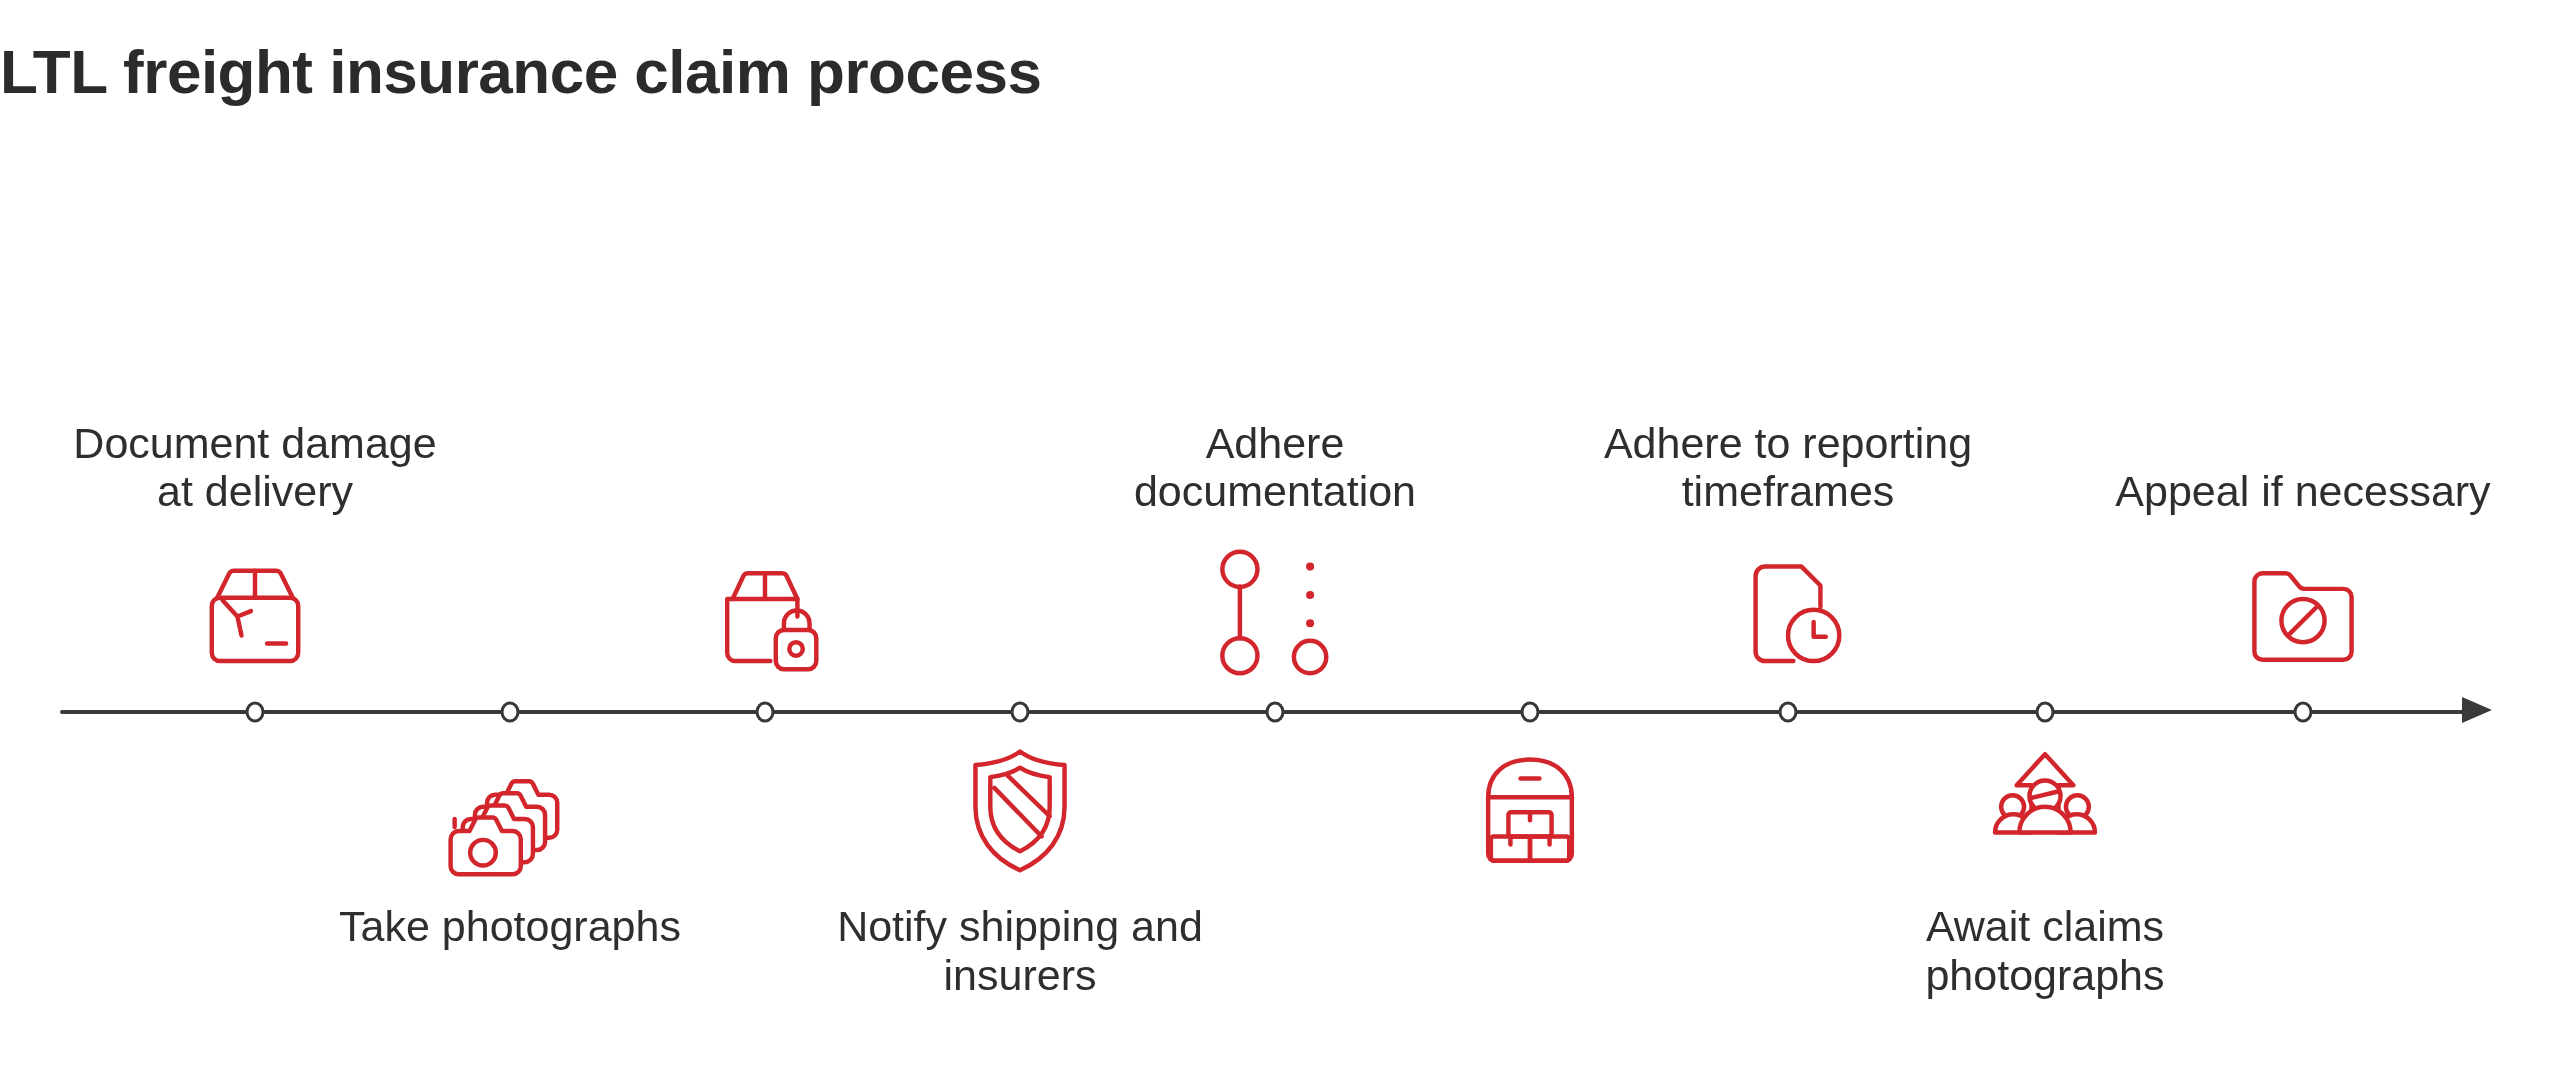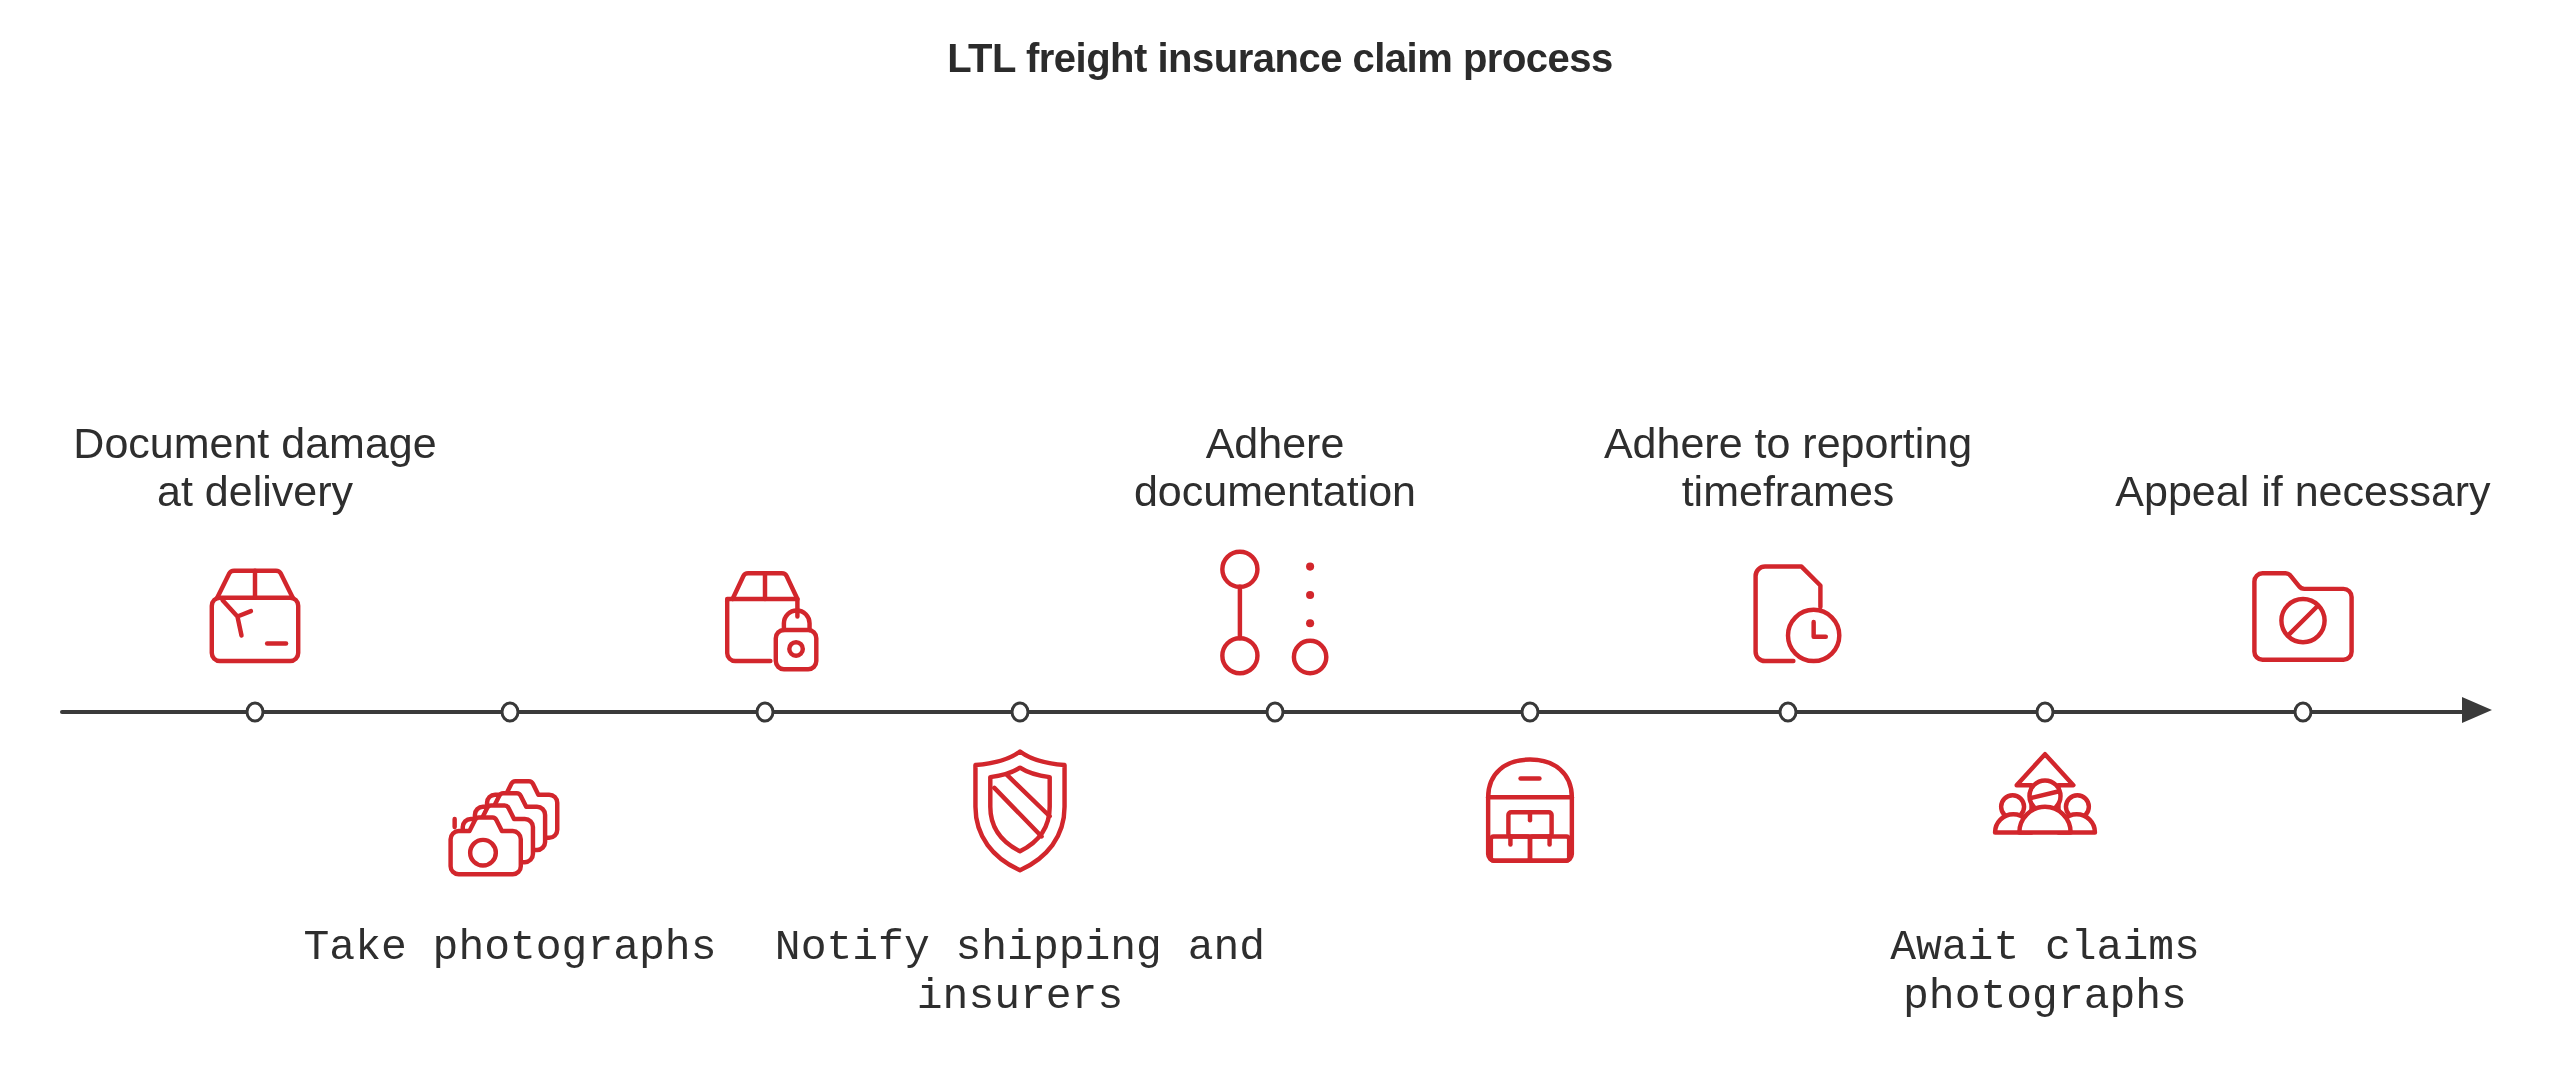--- a/index.html
+++ b/index.html
@@ -2,30 +2,30 @@
 <html><head>
 <meta charset="utf-8">
 <style>
   html,body{margin:0;padding:0;background:#ffffff;}
   body{
     width:2560px;height:1068px;position:relative;overflow:hidden;
     font-family:"Liberation Sans",sans-serif;color:#2d2d2d;
   }
   .title{
     position:absolute;top:36px;left:0;width:100%;
-    text-align:center;font-size:40px;font-weight:600;color:#2b2b2b;
+    text-align:left;font-size:62px;font-weight:600;color:#2b2b2b;
     letter-spacing:-0.5px;
   }
   .step{position:absolute;top:0;height:1068px;width:520px;}
   .step-label{
     position:absolute;left:0;right:0;text-align:center;
     font-size:43px;line-height:1.13;color:#2e2e2e;white-space:pre-line;
   }
   .step.above .step-label{bottom:552px;}
-  .step.below .step-label{top:924px;font-family:Liberation Mono, monospace;}
+  .step.below .step-label{top:902px;}
   .step-icon{position:absolute;left:50%;transform:translateX(-50%);width:135px;height:135px;}
   .step.above .step-icon{top:545px;}
   .step.below .step-icon{top:742px;}
   .step-icon svg{width:135px;height:135px;display:block;}
 
   
   .tl-line{position:absolute;left:60px;top:710px;width:2408px;height:4px;background:#3a3a3a;border-radius:2px;}
   .tl-arrow{
     position:absolute;left:2462px;top:697px;width:0;height:0;
     border-left:30px solid #3a3a3a;border-top:13px solid transparent;border-bottom:13px solid transparent;

